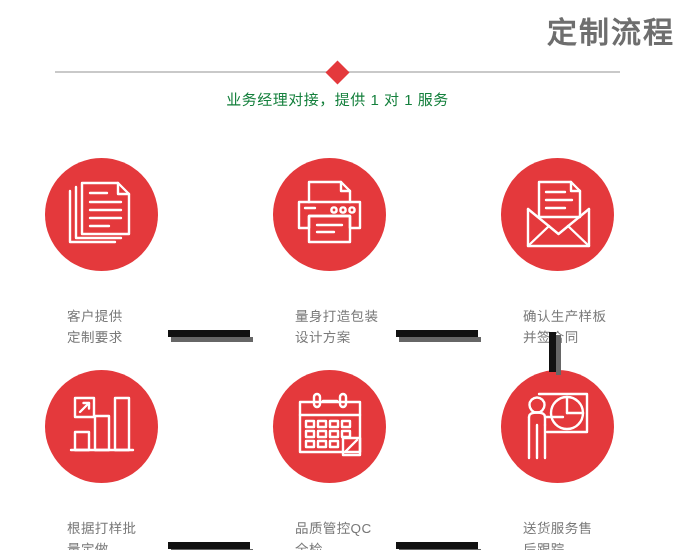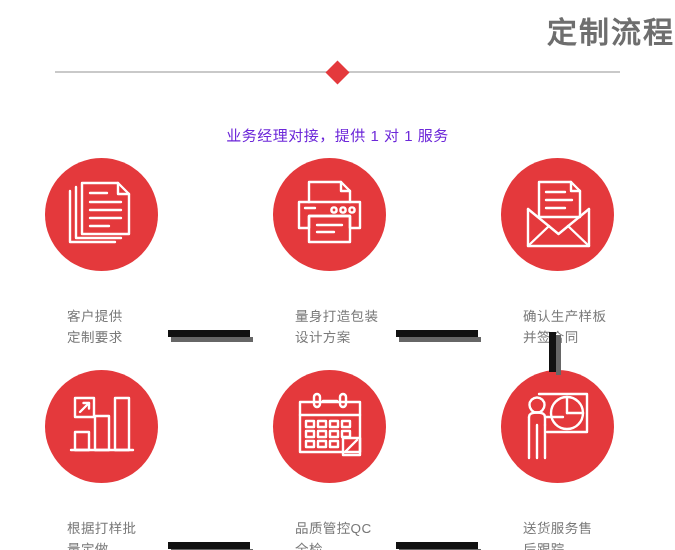--- a/index.html
+++ b/index.html
@@ -62,24 +62,23 @@
     background: #e4393c;
     transform: rotate(45deg);
   }
   .subtitle {
     position: absolute;
     left: 0;
     top: 88px;
     width: 675px;
     text-align: center;
     font-size: 15px;
-    color: #6d28d9;
+    color: #15803d;
     letter-spacing: 0.5px;
     line-height: 24px;
-    margin-top: 36px;
   }
 
   
   .flow {
     position: absolute;
     left: 0;
     top: 125px;
     width: 675px;
     height: 425px;
   }

